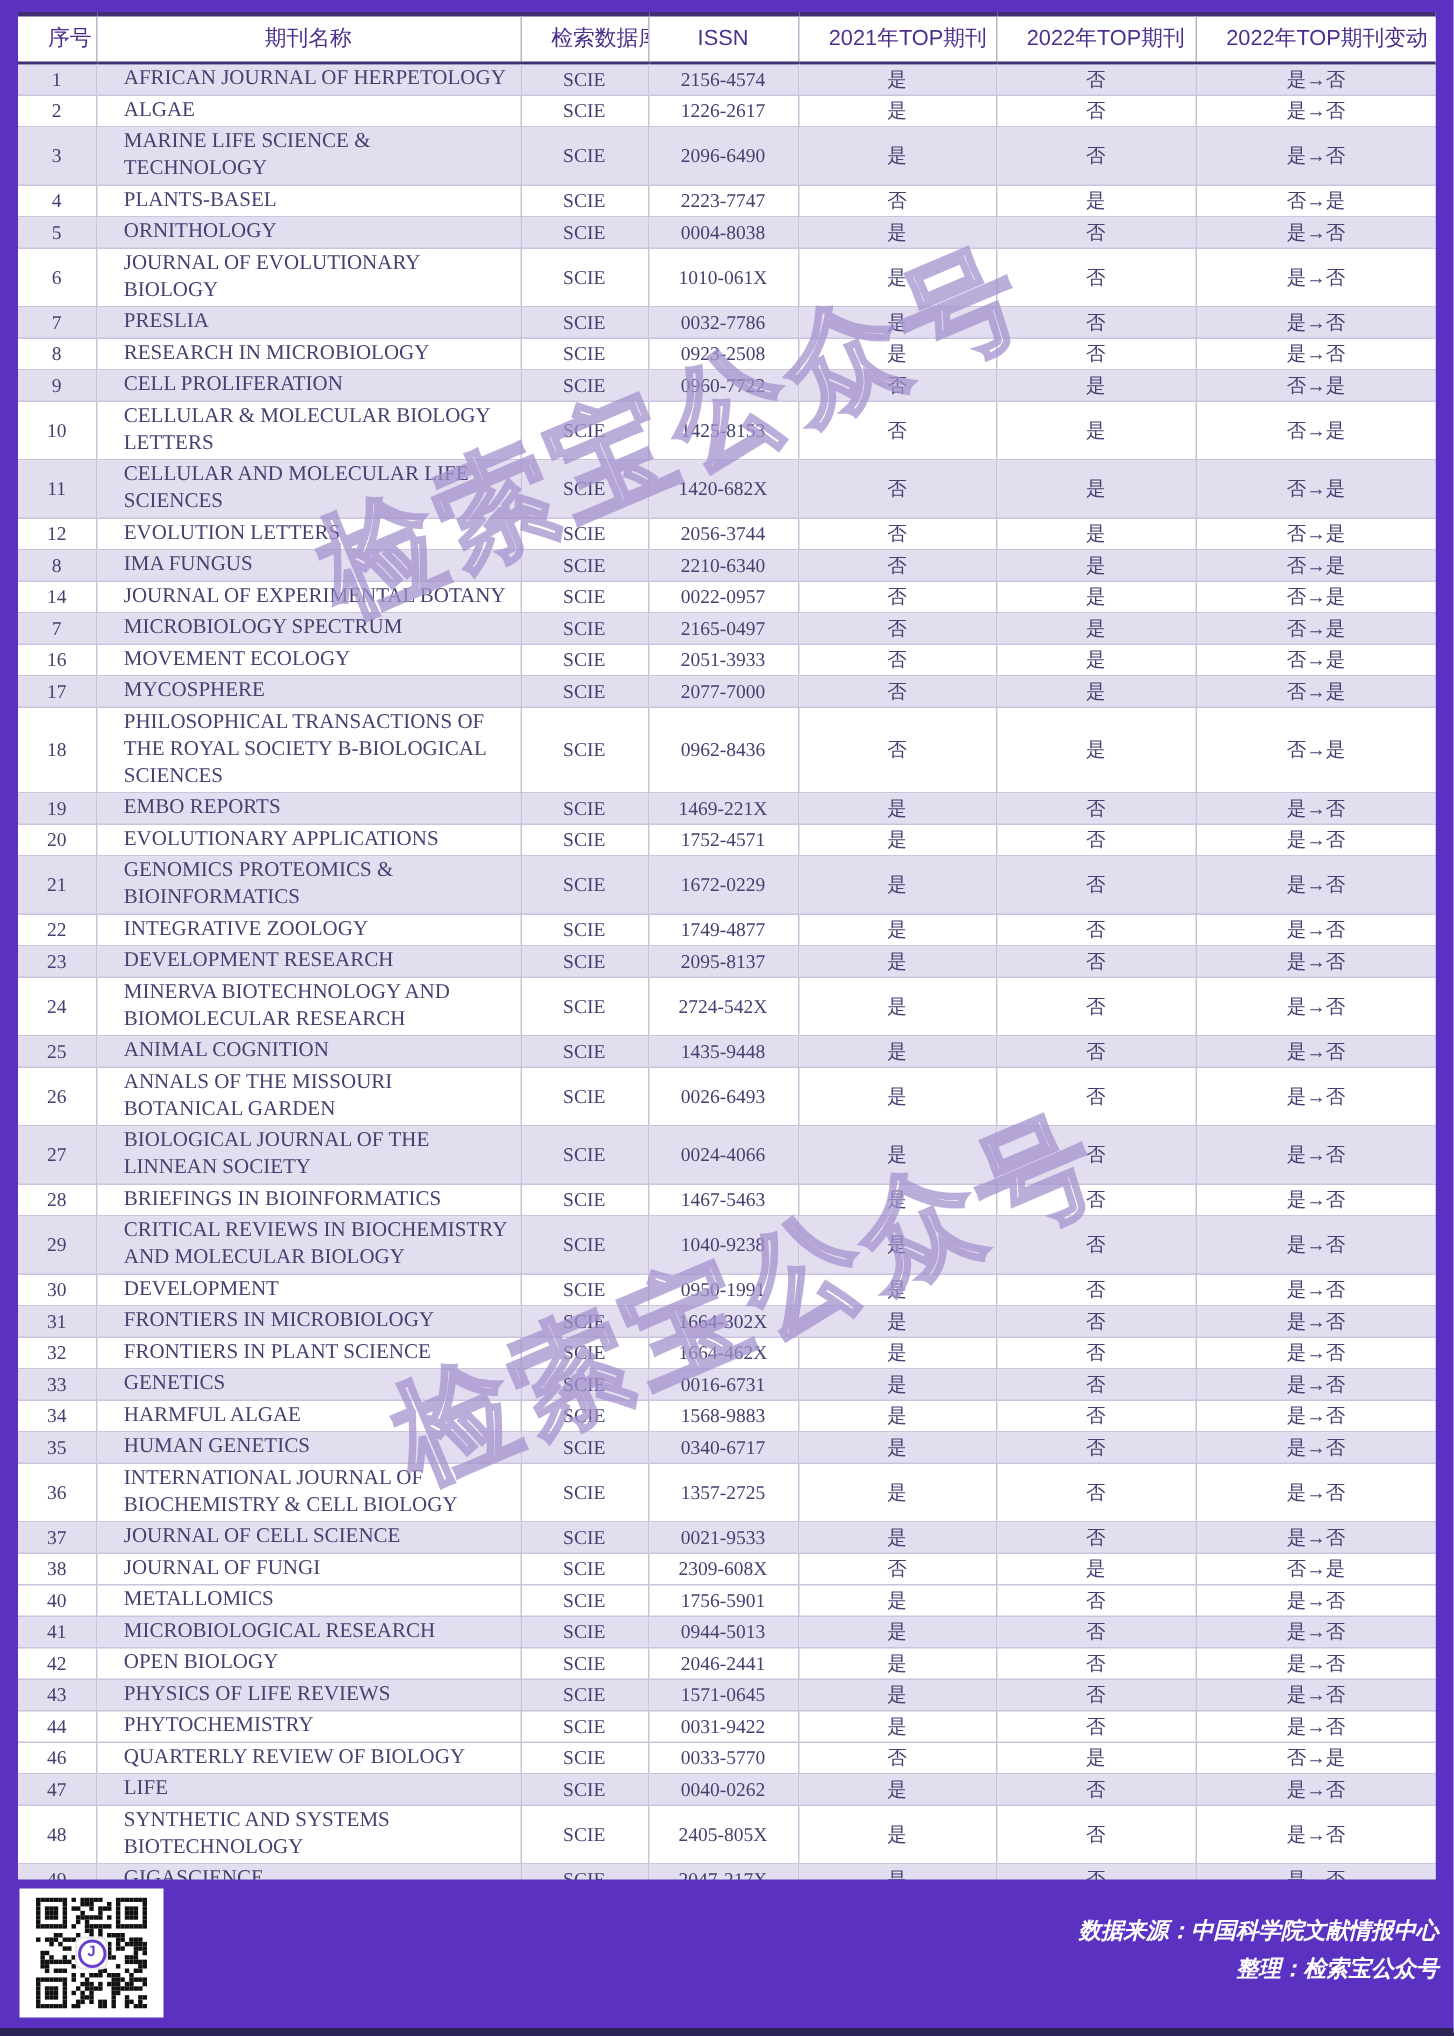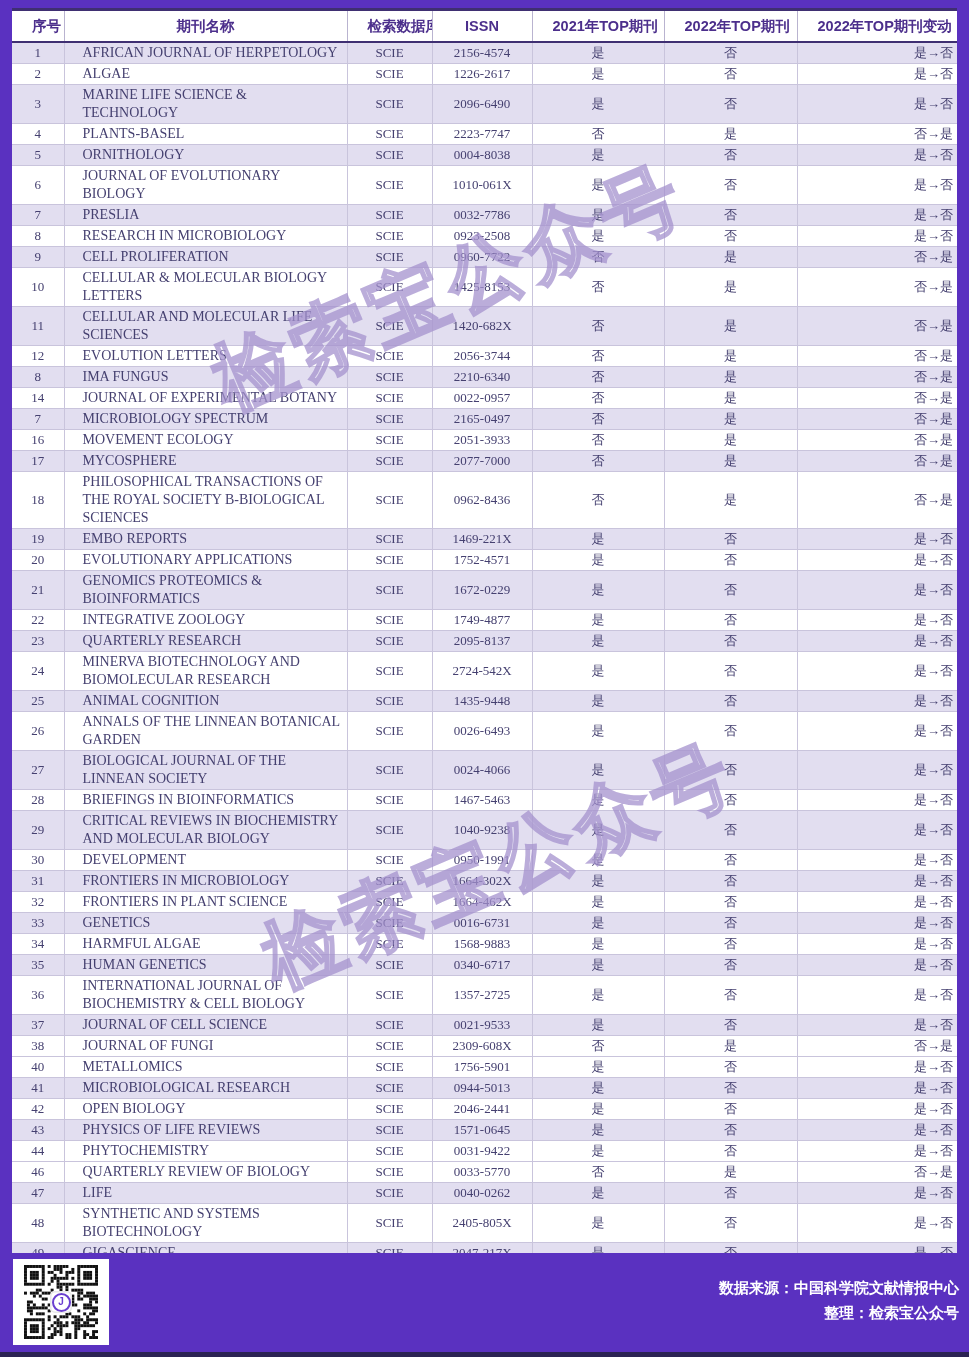--- a/index.html
+++ b/index.html
@@ -14,40 +14,40 @@
     position:absolute;left:12px;top:8px;width:945px;
   }
   table{
     border-collapse:collapse;table-layout:fixed;width:945px;
     background:#ffffff;
   }
   col.c0{width:52px}col.c1{width:283px}col.c2{width:85px}col.c3{width:100px}
   col.c4{width:132px}col.c5{width:133px}col.c6{width:160px}
   thead th{
     background:#ffffff;color:#4c2f8c;
-    font-weight:bold;font-size:14.5px;line-height:18px;
+    font-weight:normal;font-size:14.5px;line-height:18px;
     padding:6px 20px;text-align:center;
     border-top:3px solid #3f2f72;
     border-bottom:2px solid #3f2f72;
     border-left:1px solid #b9b3d0;border-right:1px solid #b9b3d0;
     font-family:"Liberation Sans",sans-serif;
     white-space:nowrap;overflow:hidden;
   }
   thead th:first-child{border-left:none}
   thead th:last-child{border-right:none}
   tbody td{
     color:#454070;font-size:13px;line-height:18px;
     padding:1px 4px;text-align:center;
     border:1px solid #c9c4dc;
     overflow:hidden;
   }
   tbody tr{background:#ffffff;}
   tbody tr.alt{background:#e2def0;}
   tbody td.c0{border-left:none;}
-  tbody td.c6{border-right:none;text-align:right;}
+  tbody td.c6{border-right:none;}
   tbody td.c1{text-align:left;font-size:14px;padding-left:18px;}
   tbody tr:last-child td{border-bottom:2px solid #3f2f72;}
   .watermark{
     position:absolute;
     font-family:"Liberation Sans",sans-serif;
     font-weight:bold;font-size:78px;letter-spacing:6px;
     color:transparent;
     -webkit-text-stroke:2.5px rgba(164,146,206,0.75);
     transform:rotate(-23deg);transform-origin:left bottom;
     white-space:nowrap;pointer-events:none;z-index:5;
@@ -72,21 +72,21 @@
   }
   .qr-logo span{
     display:flex;align-items:center;justify-content:center;
     width:15px;height:15px;border-radius:50%;
     border:2px solid #6a3fd0;color:#6a3fd0;
     font:bold 10px/1 "Liberation Sans",sans-serif;
   }
   .credits{
     position:absolute;right:10px;top:22px;text-align:right;
     color:#ffffff;font-family:"Liberation Sans",sans-serif;
-    font-weight:bold;font-size:15px;line-height:25px;
+    font-weight:bold;font-size:15px;line-height:25px;font-style:italic;
   }
   .bottom-bar{
     position:absolute;left:0;bottom:0;width:969px;height:5px;
     background:#2b2353;
   }
 </style>
 </head>
 <body>
 
 <div class="page">
@@ -307,21 +307,21 @@
             <td class="c0">22</td>
             <td class="c1">INTEGRATIVE ZOOLOGY</td>
             <td class="c2">SCIE</td>
             <td class="c3">1749-4877</td>
             <td class="c4">是</td>
             <td class="c5">否</td>
             <td class="c6">是→否</td>
           </tr>
           <tr class="alt">
             <td class="c0">23</td>
-            <td class="c1">QUARTERLY RESEARCH</td>
+            <td class="c1">DEVELOPMENT RESEARCH</td>
             <td class="c2">SCIE</td>
             <td class="c3">2095-8137</td>
             <td class="c4">是</td>
             <td class="c5">否</td>
             <td class="c6">是→否</td>
           </tr>
           <tr>
             <td class="c0">24</td>
             <td class="c1">MINERVA BIOTECHNOLOGY AND BIOMOLECULAR RESEARCH</td>
             <td class="c2">SCIE</td>
@@ -334,21 +334,21 @@
             <td class="c0">25</td>
             <td class="c1">ANIMAL COGNITION</td>
             <td class="c2">SCIE</td>
             <td class="c3">1435-9448</td>
             <td class="c4">是</td>
             <td class="c5">否</td>
             <td class="c6">是→否</td>
           </tr>
           <tr>
             <td class="c0">26</td>
-            <td class="c1">ANNALS OF THE LINNEAN BOTANICAL GARDEN</td>
+            <td class="c1">ANNALS OF THE MISSOURI BOTANICAL GARDEN</td>
             <td class="c2">SCIE</td>
             <td class="c3">0026-6493</td>
             <td class="c4">是</td>
             <td class="c5">否</td>
             <td class="c6">是→否</td>
           </tr>
           <tr class="alt">
             <td class="c0">27</td>
             <td class="c1">BIOLOGICAL JOURNAL OF THE LINNEAN SOCIETY</td>
             <td class="c2">SCIE</td>

